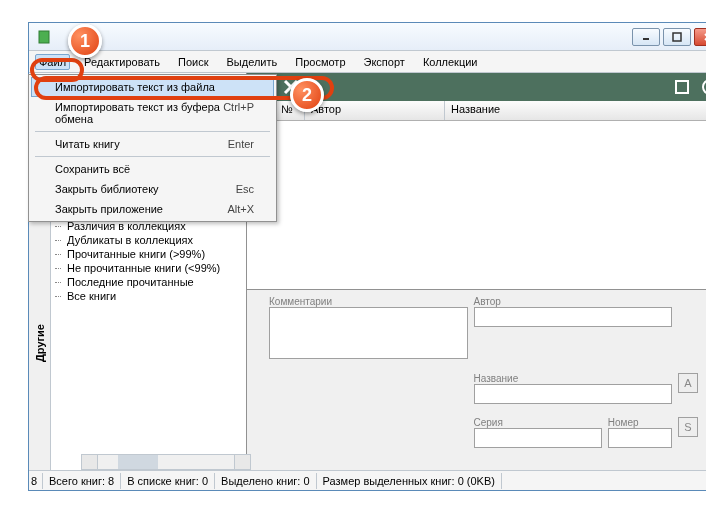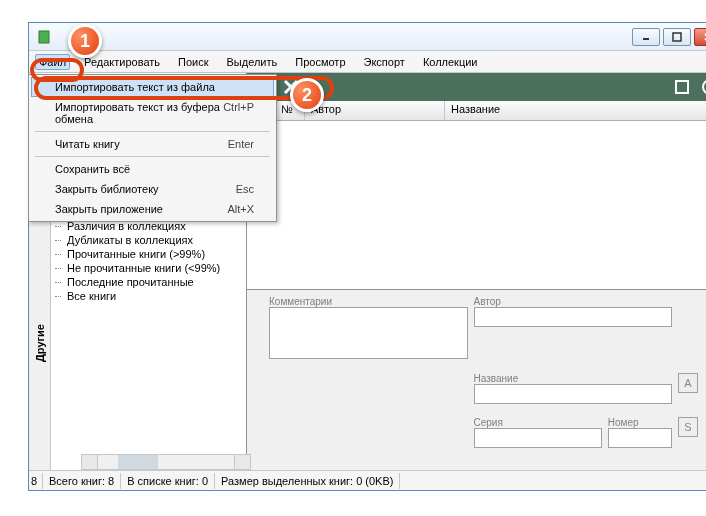--- a/index.html
+++ b/index.html
@@ -171,20 +171,21 @@
     <div class="ar"></div>
     <div class="th"></div>
     <div style="flex:1"></div>
     <div class="ar r"></div>
   </div>
 
   <div class="statusbar">
     <div style="width:14px;padding:2px">8</div>
     <div>Всего книг: 8</div>
     <div>В списке книг: 0</div>
+    <div>Выделено книг: 0</div>
     <div>Размер выделенных книг: 0   (0KB)</div>
   </div>
 </div>
 
 <div class="dropdown">
   <div class="dd-item hl">
       <span>Импортировать текст из файла</span>
       <span class="sc"></span>
     </div>
   <div class="dd-item">

